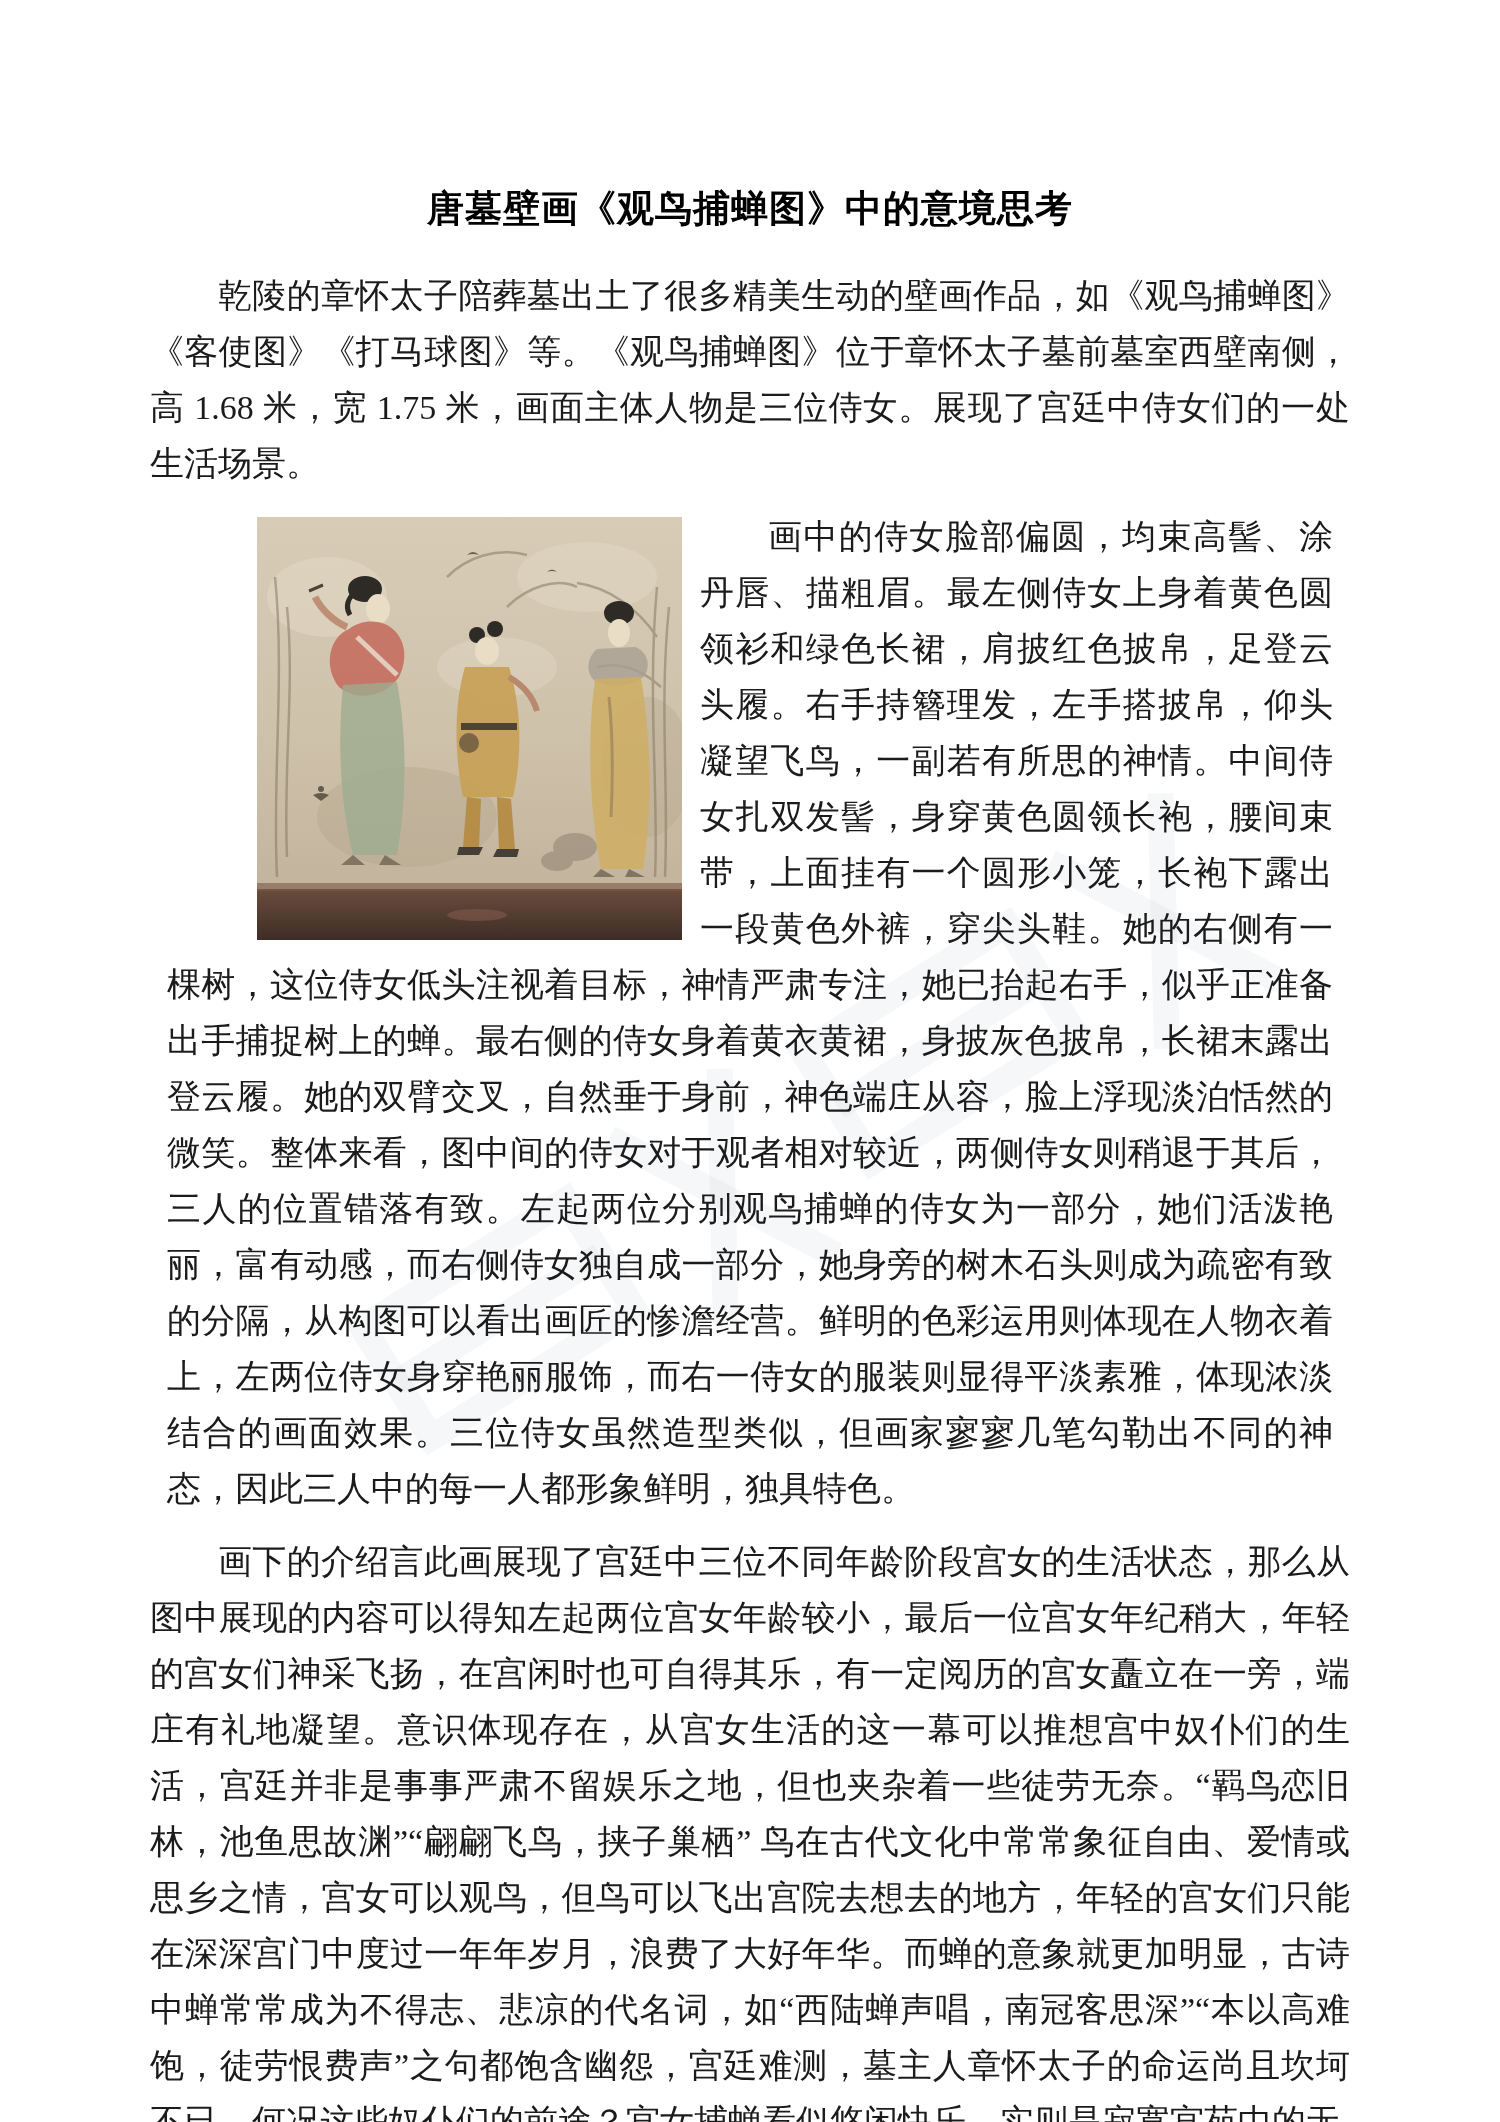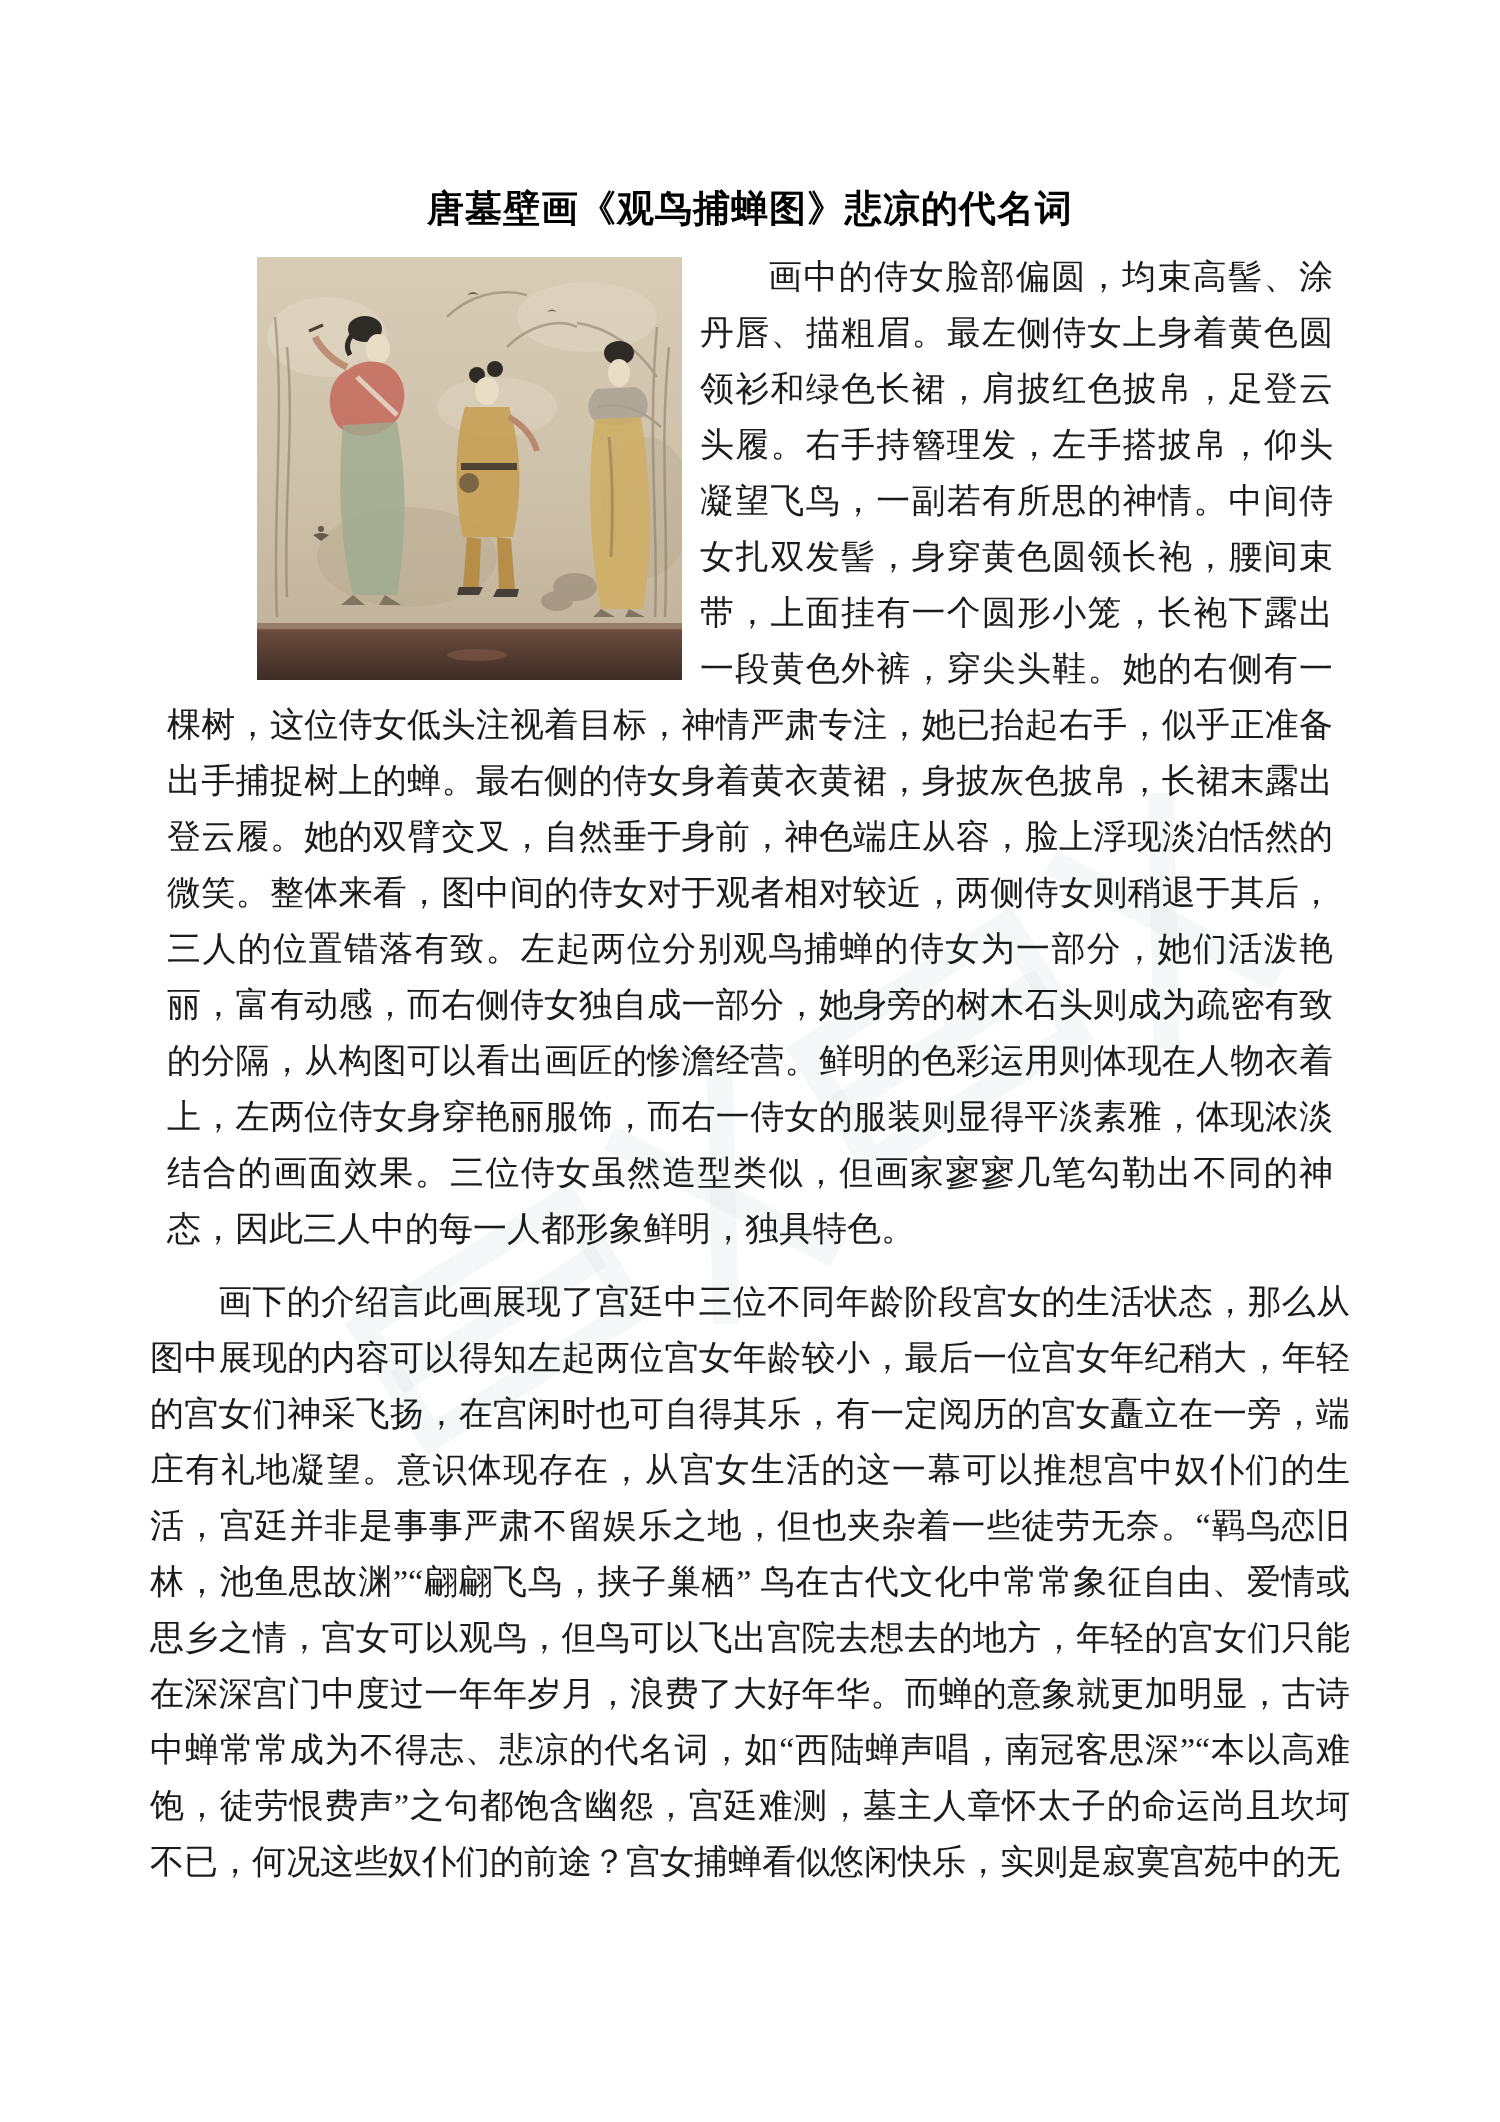--- a/index.html
+++ b/index.html
@@ -72,22 +72,23 @@
         <path d="M640 430 L880 430 L880 560 L640 560 Z"></path>
         <path d="M640 495 L880 495"></path>
         <path d="M950 400 L1080 620"></path>
         <path d="M1080 400 L950 620"></path>
       </g>
     </svg>
   </div>
 
   <div class="doc">
 
-    <div class="title">唐墓壁画《观鸟捕蝉图》悲凉的代名词</div>
+    <div class="title">唐墓壁画《观鸟捕蝉图》中的意境思考</div>
 
+    <p class="para first">乾陵的章怀太子陪葬墓出土了很多精美生动的壁画作品，如《观鸟捕蝉图》《客使图》《打马球图》等。《观鸟捕蝉图》位于章怀太子墓前墓室西壁南侧，高 1.68 米，宽 1.75 米，画面主体人物是三位侍女。展现了宫廷中侍女们的一处生活场景。</p>
 
     <div class="para-wrap">
 
       
       <div class="mural">
         <svg viewBox="0 0 425 423" xmlns="http://www.w3.org/2000/svg" preserveAspectRatio="none">
           <defs>
             <linearGradient id="wall" x1="0" y1="0" x2="0" y2="1">
               <stop offset="0" stop-color="#d8ccb7"></stop>
               <stop offset="0.5" stop-color="#cfc2ab"></stop>

